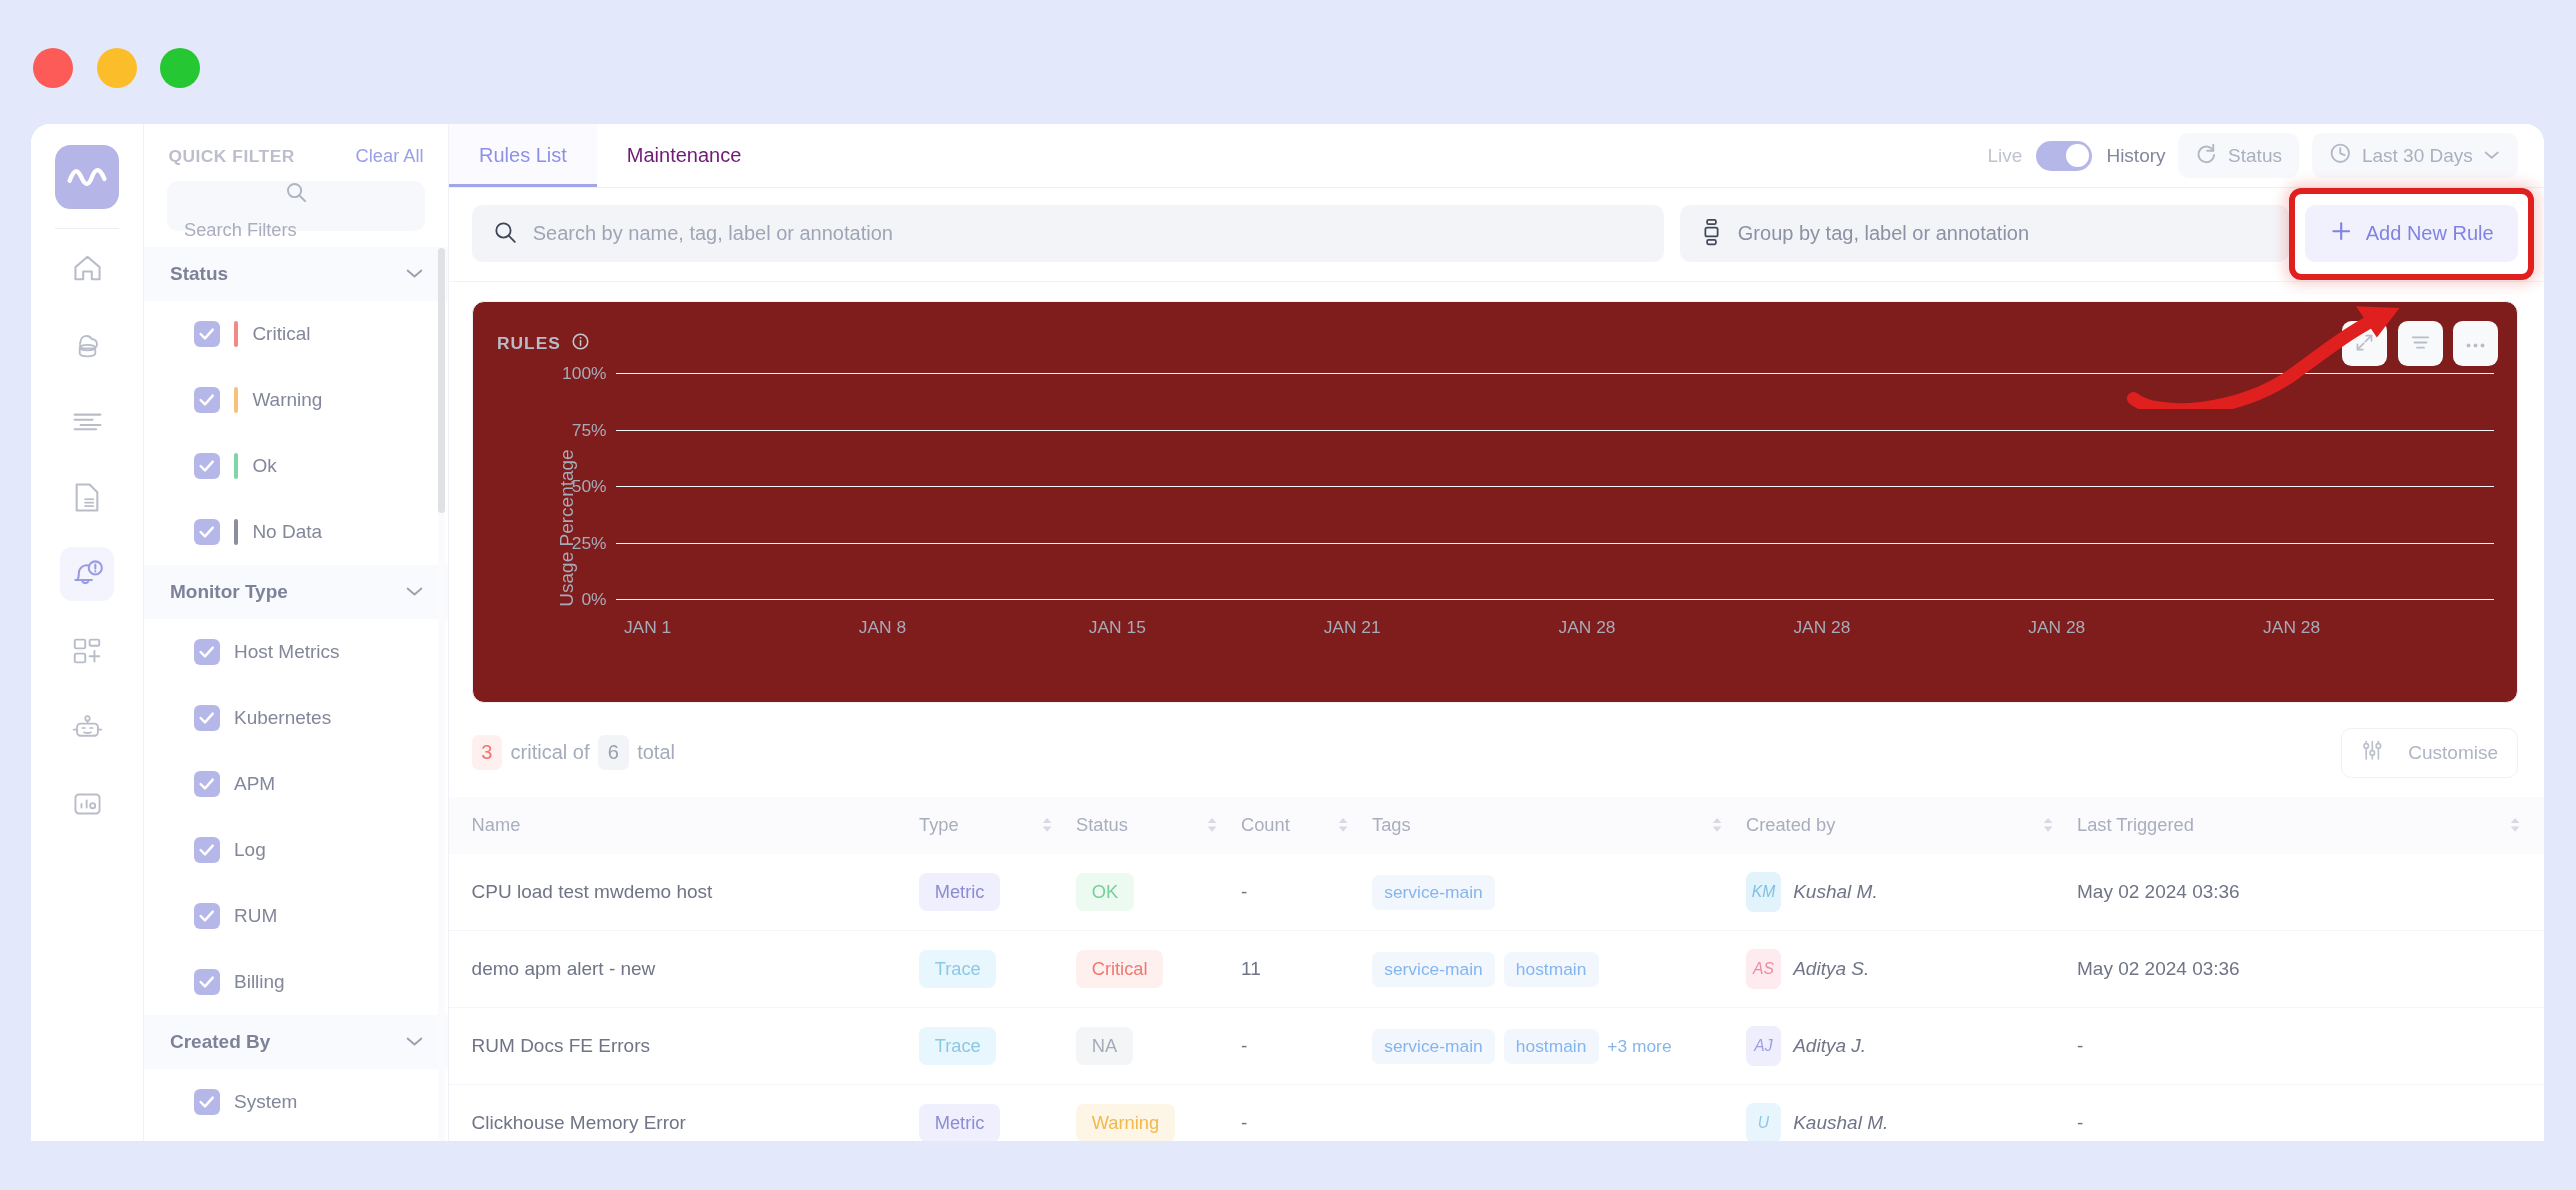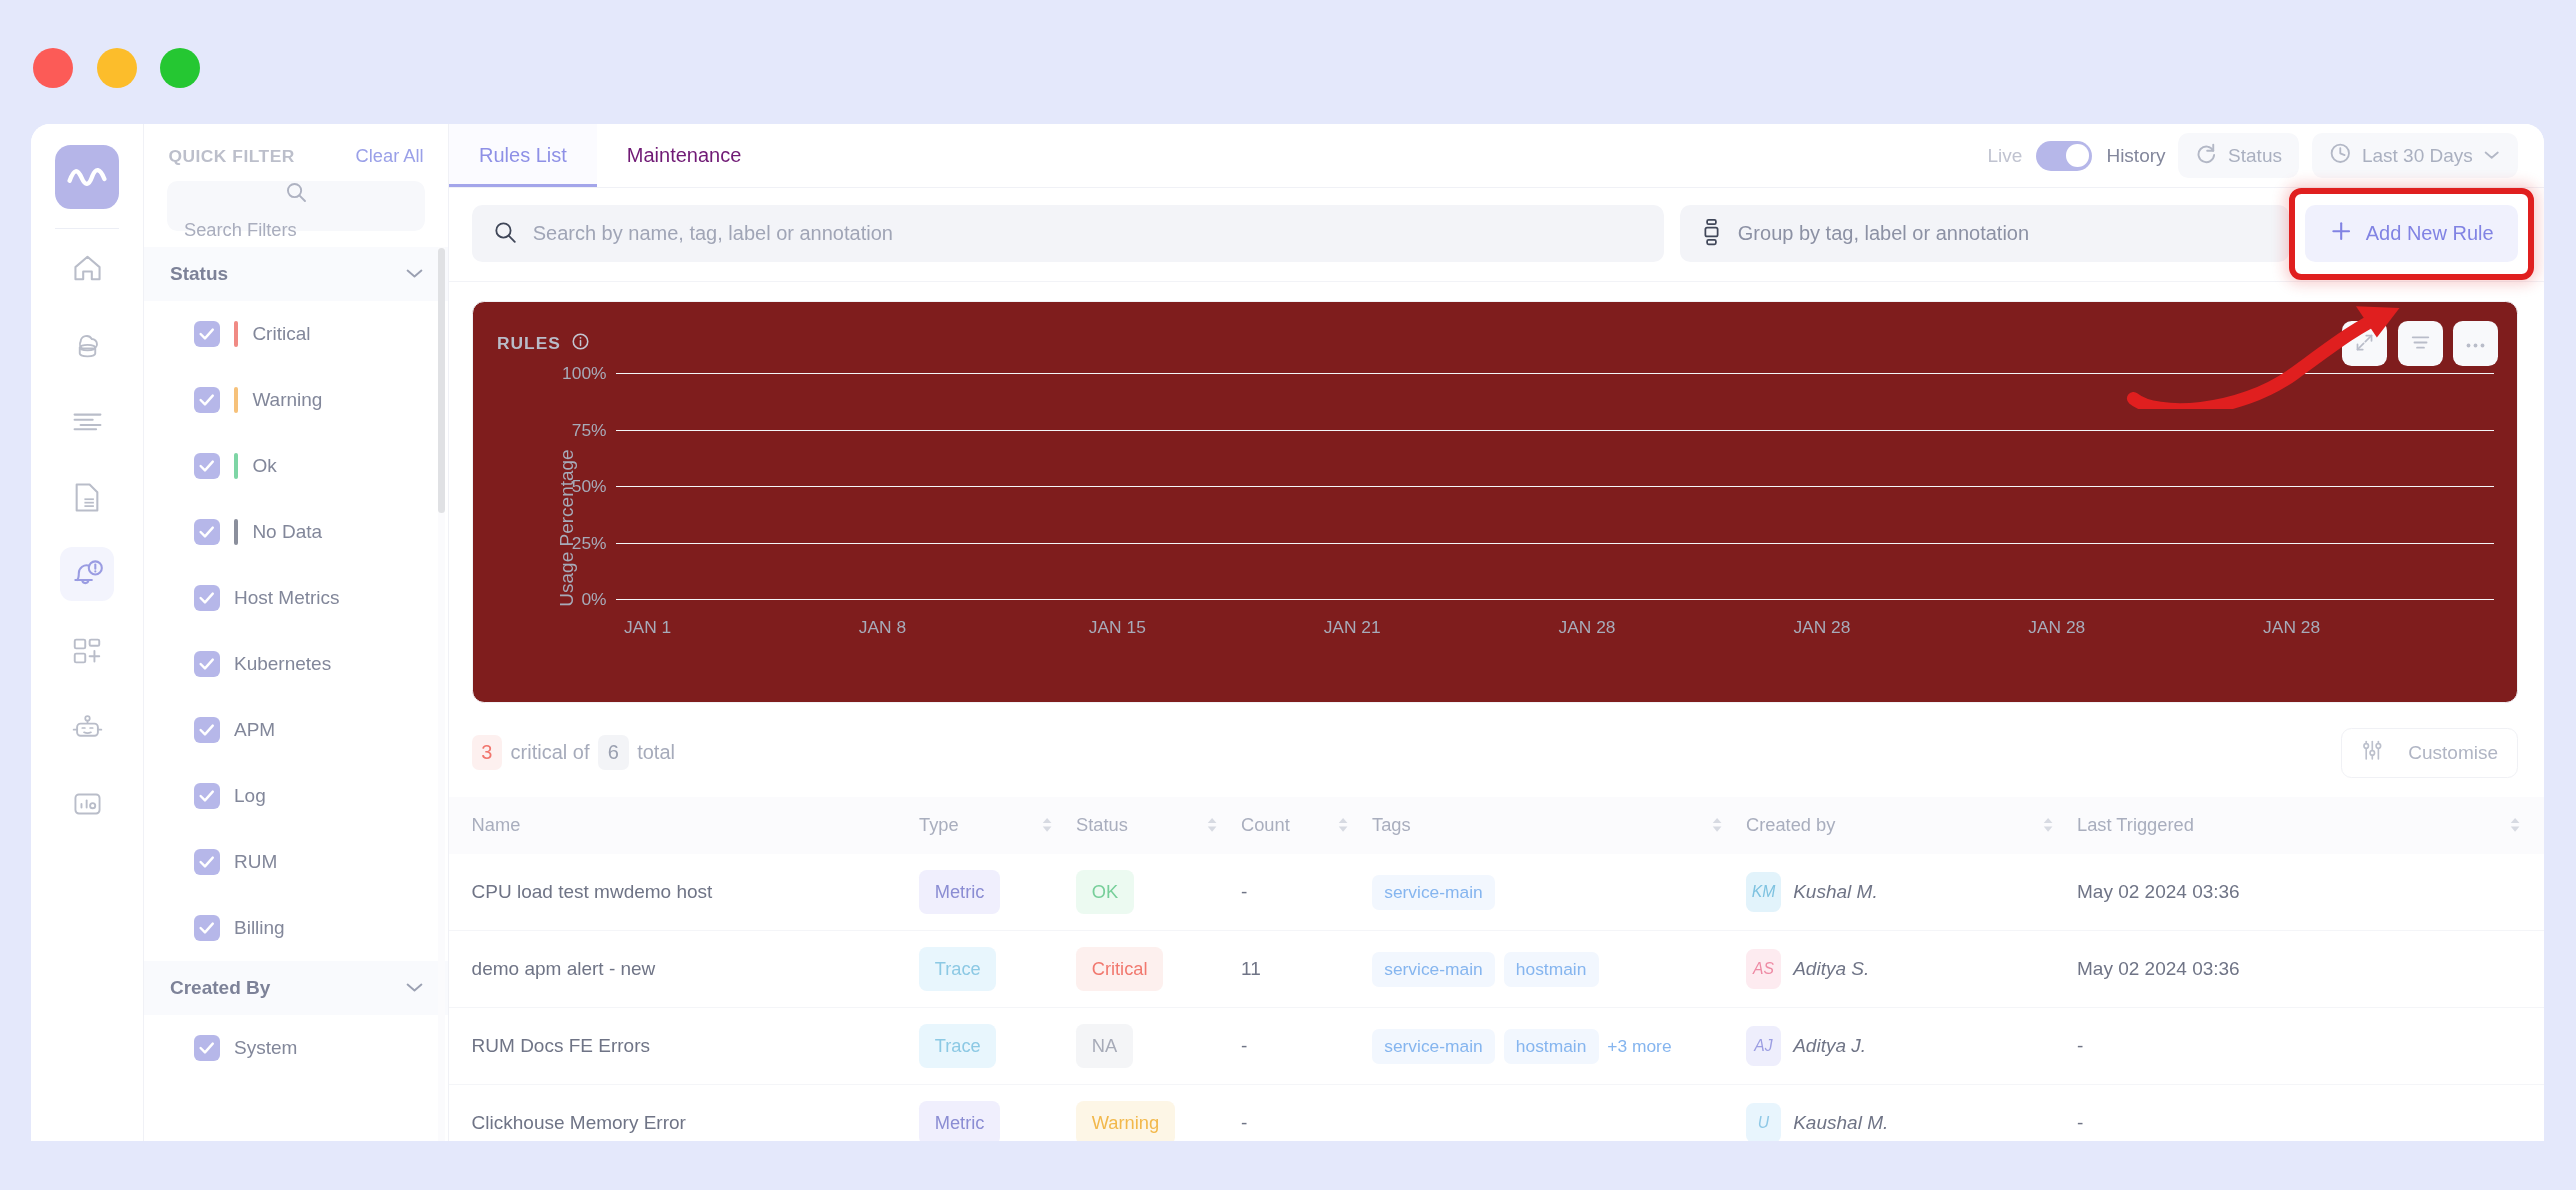--- a/index.html
+++ b/index.html
@@ -275,21 +275,21 @@
     padding: 0 0 0 0; vertical-align: middle;
   }
   thead th .thwrap { display: flex; align-items: center; justify-content: space-between; padding-right: 22.6px; }
   tbody td {
     height: 77px; font-size: 19px; color: #6f7486;
     border-bottom: 0.9px solid #f4f5f8; vertical-align: middle;
   }
   .col-name { padding-left: 22.6px; }
   .tag {
     display: inline-flex; align-items: center; justify-content: center;
-    height: 44px; padding: 0 15.7px; border-radius: 7.8px; font-size: 18.3px;
+    height: 38px; padding: 0 15.7px; border-radius: 7.8px; font-size: 18.3px;
   }
   .t-metric { background: #f0effd; color: #8b8dd3; }
   .t-trace  { background: #e8f6fd; color: #8cc9e4; }
   .s-ok      { background: #ecfaf1; color: #77cf9a; }
   .s-critical{ background: #fdf0ee; color: #f1786e; }
   .s-na      { background: #f4f5f7; color: #a7abb8; }
   .s-warning { background: #fdf6e6; color: #f2b84b; }
   .labeltag {
     display: inline-flex; align-items: center; height: 35px; padding: 0 12.2px;
     border-radius: 7px; background: #f2f7fe; color: #85b5ef; font-size: 17.4px;
@@ -478,20 +478,26 @@
               <span class="opt-label">Ok</span>
             </div>
             <div class="opt-row">
               <span class="cbox">
                 <svg width="17.4" height="14" viewBox="0 0 20 16">
                   <polyline points="3,8 8,13 17,3" fill="none" stroke="#fff" stroke-width="2.8" stroke-linecap="round" stroke-linejoin="round"></polyline>
                 </svg>
               </span>
               <span class="sbar" style="background:#8b8f9c"></span>
               <span class="opt-label">No Data</span>
+            </div>
+            <div class="group-head">
+              <span class="group-title">Monitor Type</span>
+              <span><svg width="19" height="12.2" viewBox="0 0 22 14">
+                  <polyline points="3,4 11,11 19,4" fill="none" stroke="#9ba0b2" stroke-width="2.2" stroke-linecap="round" stroke-linejoin="round"></polyline>
+                </svg></span>
             </div>
             <div class="opt-row">
               <span class="cbox">
                 <svg width="17.4" height="14" viewBox="0 0 20 16">
                   <polyline points="3,8 8,13 17,3" fill="none" stroke="#fff" stroke-width="2.8" stroke-linecap="round" stroke-linejoin="round"></polyline>
                 </svg>
               </span>
               <span class="opt-label">Host Metrics</span>
             </div>
             <div class="opt-row">

